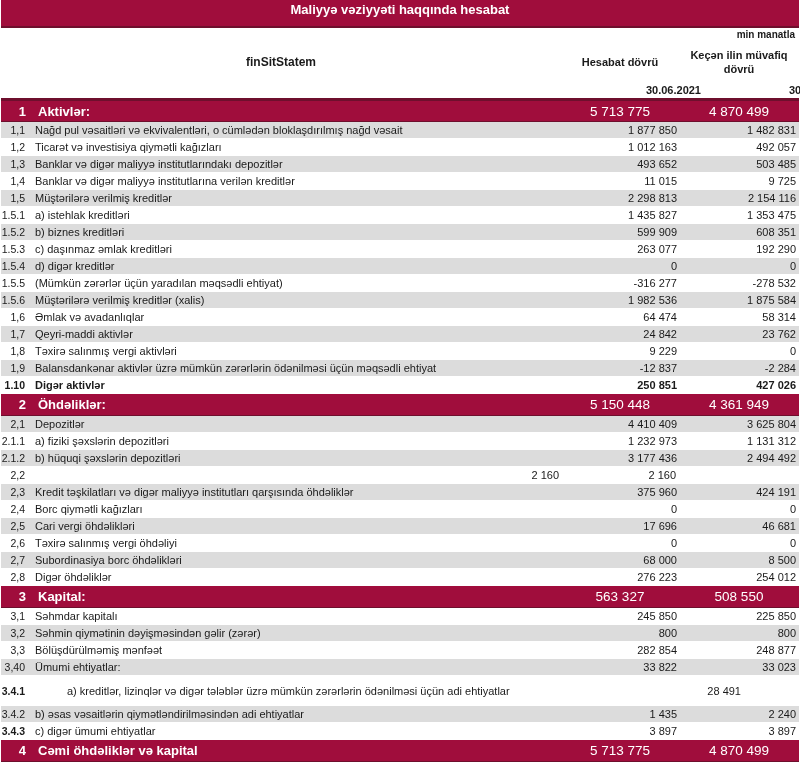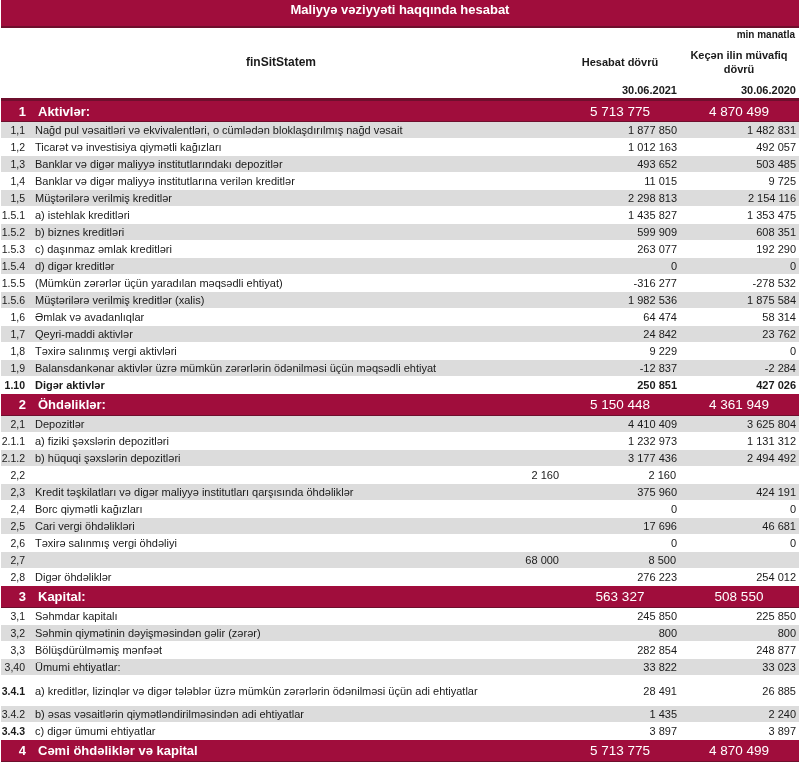--- a/index.html
+++ b/index.html
@@ -33,34 +33,34 @@
   
   .cols-header{
     display:grid;grid-template-columns:560px 118px 120px;
     height:40px;align-items:center;
   }
   .h-stat{text-align:center;font-weight:bold;font-size:12px;}
   .h-cur{text-align:center;font-weight:bold;font-size:11px;}
   .h-prev{text-align:center;font-weight:bold;font-size:11px;line-height:1.3;}
   .dates-row{
     display:grid;grid-template-columns:560px 118px 120px;
-    height:16px;line-height:16px;font-weight:bold;font-size:11px;
+    height:16px;line-height:16px;font-weight:bold;font-size:11px;gap:24px;
   }
   .d-cur{grid-column:2;text-align:right;padding-right:2px;}
   .d-prev{grid-column:3;text-align:right;padding-right:3px;}
 
   
   .table{border-top:3px solid var(--accent-dark);}
   .row{
     display:grid;grid-template-columns:28px 532px 118px 120px;
     align-items:center;
   }
   .row.item{height:17px;font-size:11px;border-bottom:1px solid #fff;}
   .row.item.gray{background:var(--row-alt);}
-  .row.item.tall{height:30px;}
+  .row.item.tall{height:30px;gap:32px;}
   .cell{overflow:hidden;white-space:nowrap;}
   .cell.num{text-align:right;padding-right:4px;font-size:10.5px;}
   .cell.label{padding-left:6px;}
   .cell.v{text-align:right;}
   .cell.v1{padding-right:2px;}
   .cell.v2{padding-right:3px;}
   .row.bold-all .cell{font-weight:bold;}
   .row.bold-num .cell.num{font-weight:bold;}
 
   
@@ -246,20 +246,21 @@
         <div class="cell v v2">46 681</div>
       </div>
       <div class="row item">
         <div class="cell num">2,6</div>
         <div class="cell label">Təxirə salınmış vergi öhdəliyi</div>
         <div class="cell v v1">0</div>
         <div class="cell v v2">0</div>
       </div>
       <div class="row item gray">
         <div class="cell num">2,7</div>
+        <div class="cell label">Subordinasiya borc öhdəlikləri</div>
         <div class="cell v v1">68 000</div>
         <div class="cell v v2">8 500</div>
       </div>
       <div class="row item">
         <div class="cell num">2,8</div>
         <div class="cell label">Digər öhdəliklər</div>
         <div class="cell v v1">276 223</div>
         <div class="cell v v2">254 012</div>
       </div>
       <div class="row section">

